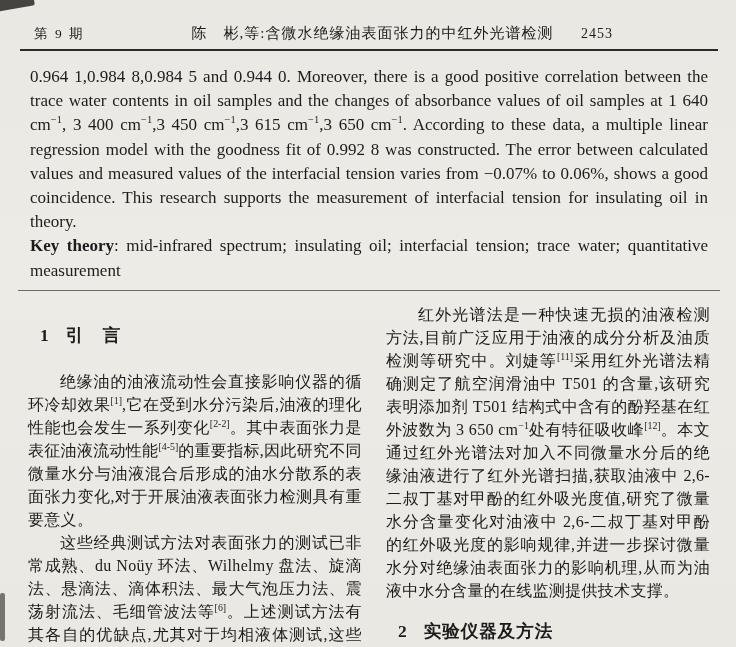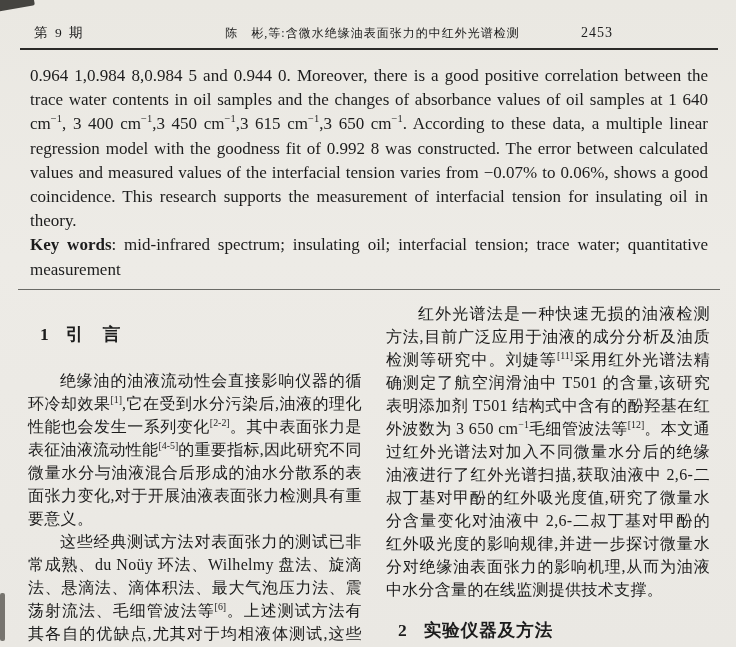--- a/index.html
+++ b/index.html
@@ -30,21 +30,21 @@
     width: 5px; height: 48px;
     background: #504e48; opacity: .75;
     border-radius: 2px;
   }
   
   .header {
     display: flex; align-items: baseline;
     padding: 24px 25px 0 34px;
   }
   .header .issue { width: 130px; font-size: 13.5px; letter-spacing: 2px; }
-  .header .title { flex: 1; text-align: center; font-size: 12px; letter-spacing: 1px; }
+  .header .title { flex: 1; text-align: center; font-size: 15px; letter-spacing: 1px; }
   .header .pagenum { width: 130px; text-align: left; font-size: 14px; letter-spacing: 1px; }
   .header-rule {
     border: none; border-top: 2px solid #2b2a28;
     margin: 6px 18px 0 20px; height: 0;
   }
   
   .abstract {
     margin: 14px 28px 0 30px;
     font-size: 17px; line-height: 24.2px;
     text-align: justify;
@@ -86,31 +86,31 @@
 
   <div class="header">
     <span class="issue">第 9 期</span>
     <span class="title">陈　彬,等:含微水绝缘油表面张力的中红外光谱检测</span>
     <span class="pagenum">2453</span>
   </div>
   <hr class="header-rule">
 
   <div class="abstract">
     <p><span>0.964 1,0.984 8,0.984 5 and 0.944 0.  Moreover, there is a good positive correlation between the trace water contents in oil samples and the changes of absorbance values of oil samples at 1 640 cm</span><sup>−1</sup><span>, 3 400 cm</span><sup>−1</sup><span>,3 450 cm</span><sup>−1</sup><span>,3 615 cm</span><sup>−1</sup><span>,3 650 cm</span><sup>−1</sup><span>.  According to these data, a multiple linear regression model with the goodness fit of 0.992 8 was constructed.  The error between calculated values and measured values of the interfacial tension varies from −0.07% to 0.06%, shows a good coincidence.  This research supports the measurement of interfacial tension for insulating oil in theory.</span></p>
-    <p class="keywords"><span class="kw-label">Key words</span><span>: </span><span>mid-infrared spectrum; insulating oil; interfacial tension; trace water; quantitative measurement</span></p>
+    <p class="keywords"><span class="kw-label">Key theory</span><span>: </span><span>mid-infrared spectrum; insulating oil; interfacial tension; trace water; quantitative measurement</span></p>
   </div>
   <hr class="kw-divider">
 
   <div class="columns">
 
     <div class="col col-left">
       <h2 class="section-heading heading-1"><span class="sec-num">1</span><span>引　言</span></h2>
       <p class="indent"><span>绝缘油的油液流动性会直接影响仪器的循环冷却效果</span><sup>[1]</sup><span>,它在受到水分污染后,油液的理化性能也会发生一系列变化</span><sup>[2-2]</sup><span>。其中表面张力是表征油液流动性能</span><sup>[4-5]</sup><span>的重要指标,因此研究不同微量水分与油液混合后形成的油水分散系的表面张力变化,对于开展油液表面张力检测具有重要意义。</span></p>
       <p class="indent"><span>这些经典测试方法对表面张力的测试已非常成熟、du Noüy 环法、Wilhelmy 盘法、旋滴法、悬滴法、滴体积法、最大气泡压力法、震荡射流法、毛细管波法等</span><sup>[6]</sup><span>。上述测试方法有其各自的优缺点,尤其对于均相液体测试,这些经典测试方法对表面张力的测试已非常成熟,而对于乳化液、不同微量水分油液等非均相液体的表面张力测试则需要进一步开展研究。</span></p>
     </div>
 
     <div class="col col-right">
-      <p class="indent"><span>红外光谱法是一种快速无损的油液检测方法,目前广泛应用于油液的成分分析及油质检测等研究中。刘婕等</span><sup>[11]</sup><span>采用红外光谱法精确测定了航空润滑油中 T501 的含量,该研究表明添加剂 T501 结构式中含有的酚羟基在红外波数为 3 650 cm</span><sup>−1</sup><span>毛细管波法等</span><sup>[12]</sup><span>。本文通过红外光谱法对加入不同微量水分后的绝缘油液进行了红外光谱扫描,获取油液中 2,6-二叔丁基对甲酚的红外吸光度值,研究了微量水分含量变化对油液中 2,6-二叔丁基对甲酚的红外吸光度的影响规律,并进一步探讨微量水分对绝缘油表面张力的影响机理,从而为油液中水分含量的在线监测提供技术支撑。</span></p>
+      <p class="indent"><span>红外光谱法是一种快速无损的油液检测方法,目前广泛应用于油液的成分分析及油质检测等研究中。刘婕等</span><sup>[11]</sup><span>采用红外光谱法精确测定了航空润滑油中 T501 的含量,该研究表明添加剂 T501 结构式中含有的酚羟基在红外波数为 3 650 cm</span><sup>−1</sup><span>处有特征吸收峰</span><sup>[12]</sup><span>。本文通过红外光谱法对加入不同微量水分后的绝缘油液进行了红外光谱扫描,获取油液中 2,6-二叔丁基对甲酚的红外吸光度值,研究了微量水分含量变化对油液中 2,6-二叔丁基对甲酚的红外吸光度的影响规律,并进一步探讨微量水分对绝缘油表面张力的影响机理,从而为油液中水分含量的在线监测提供技术支撑。</span></p>
       <h2 class="section-heading heading-2"><span class="sec-num">2</span><span>实验仪器及方法</span></h2>
     </div>
 
   </div>
 </div>
 
 </body></html>

